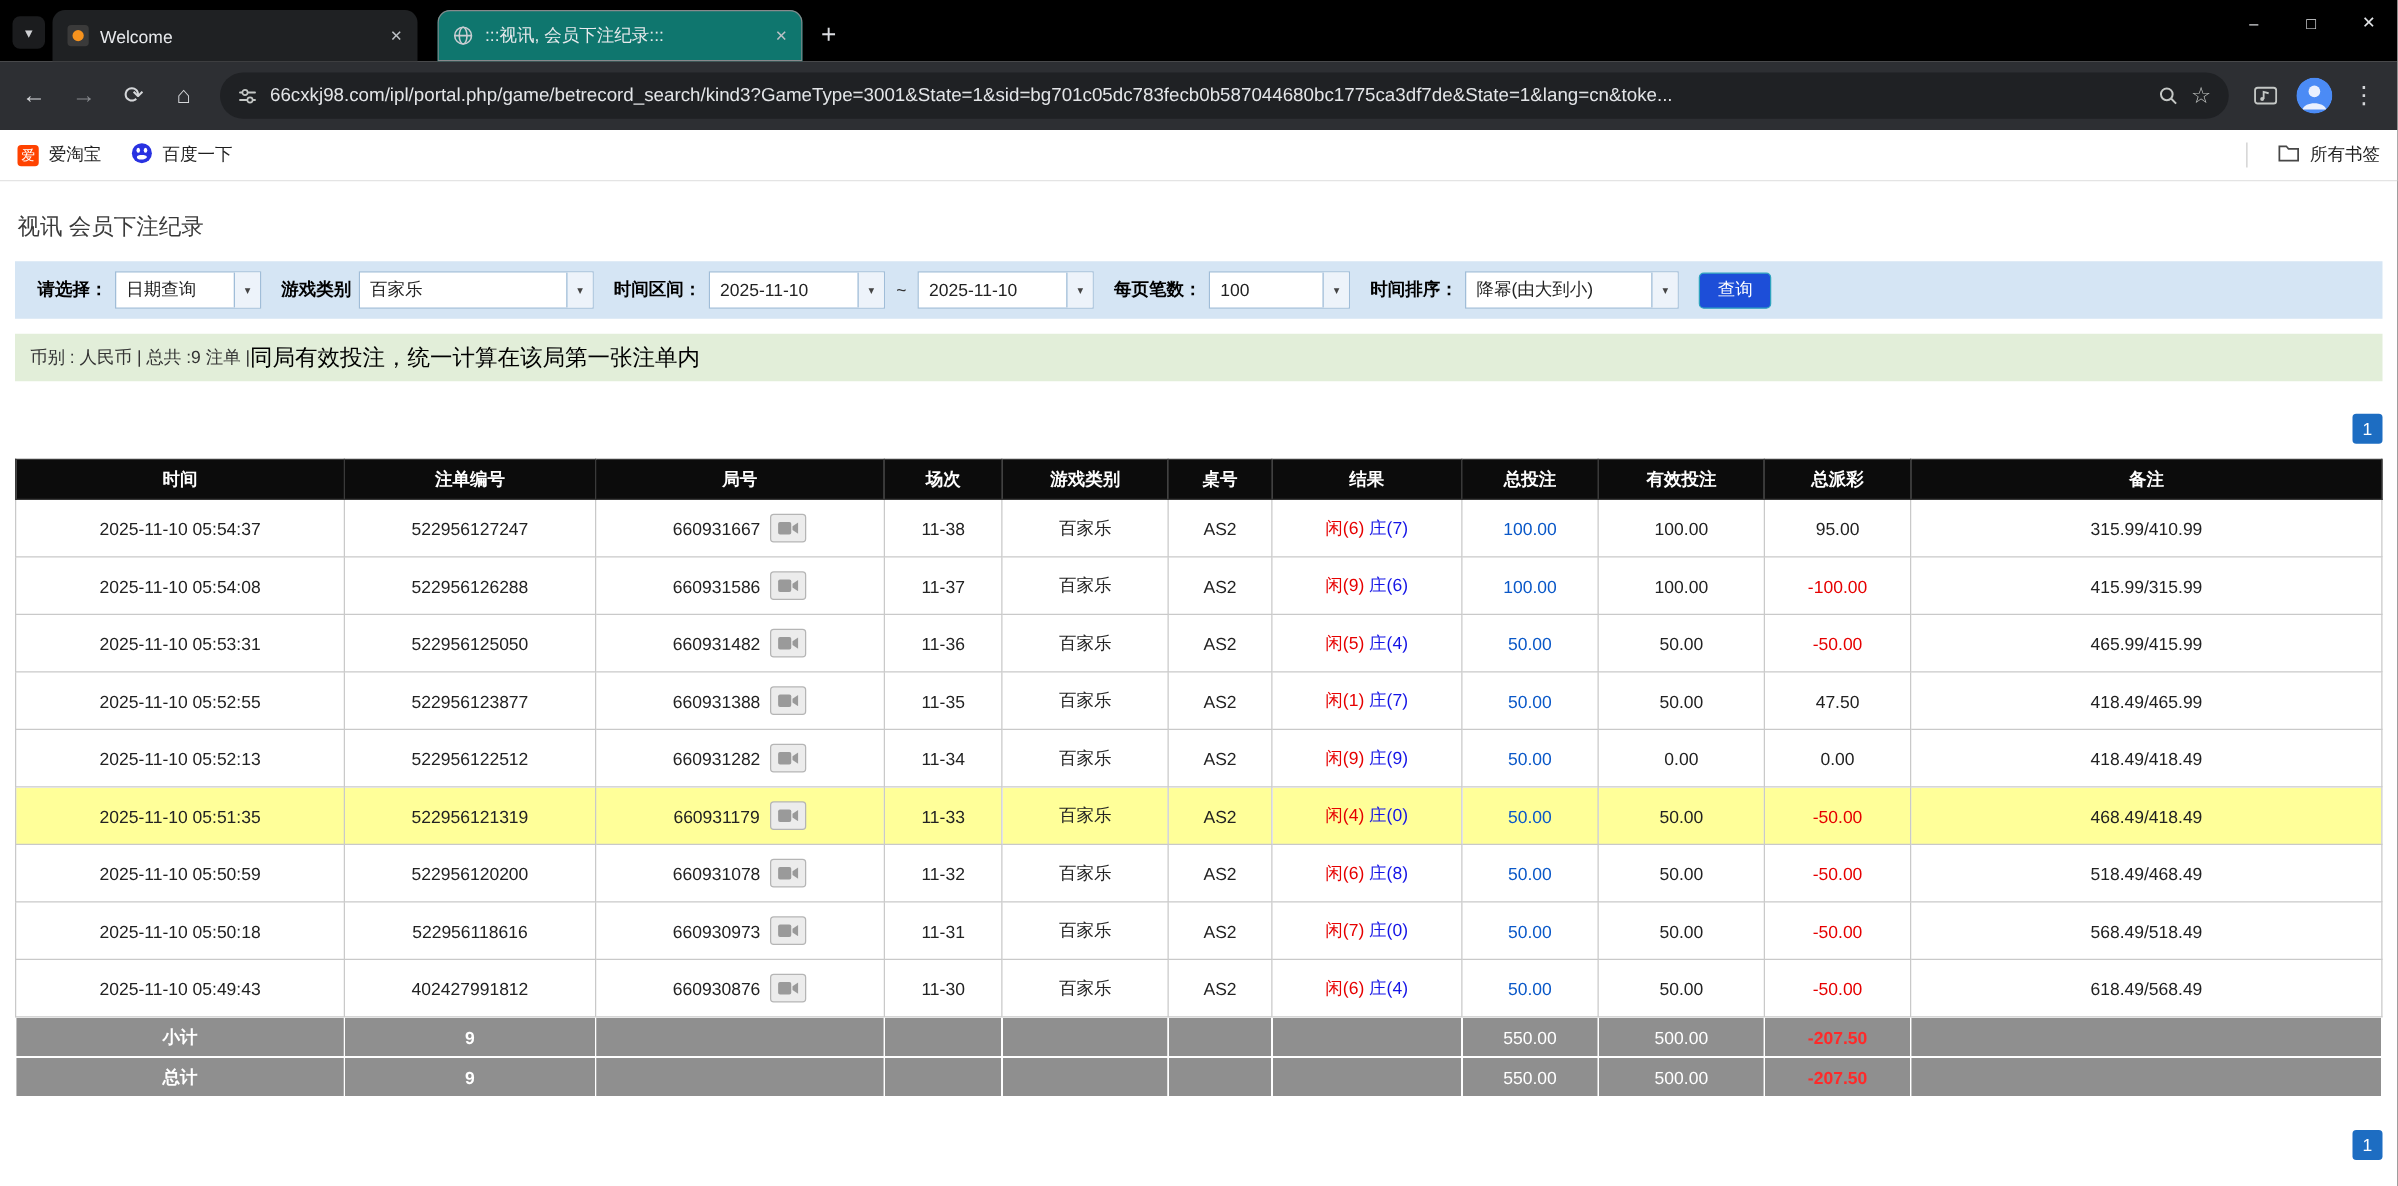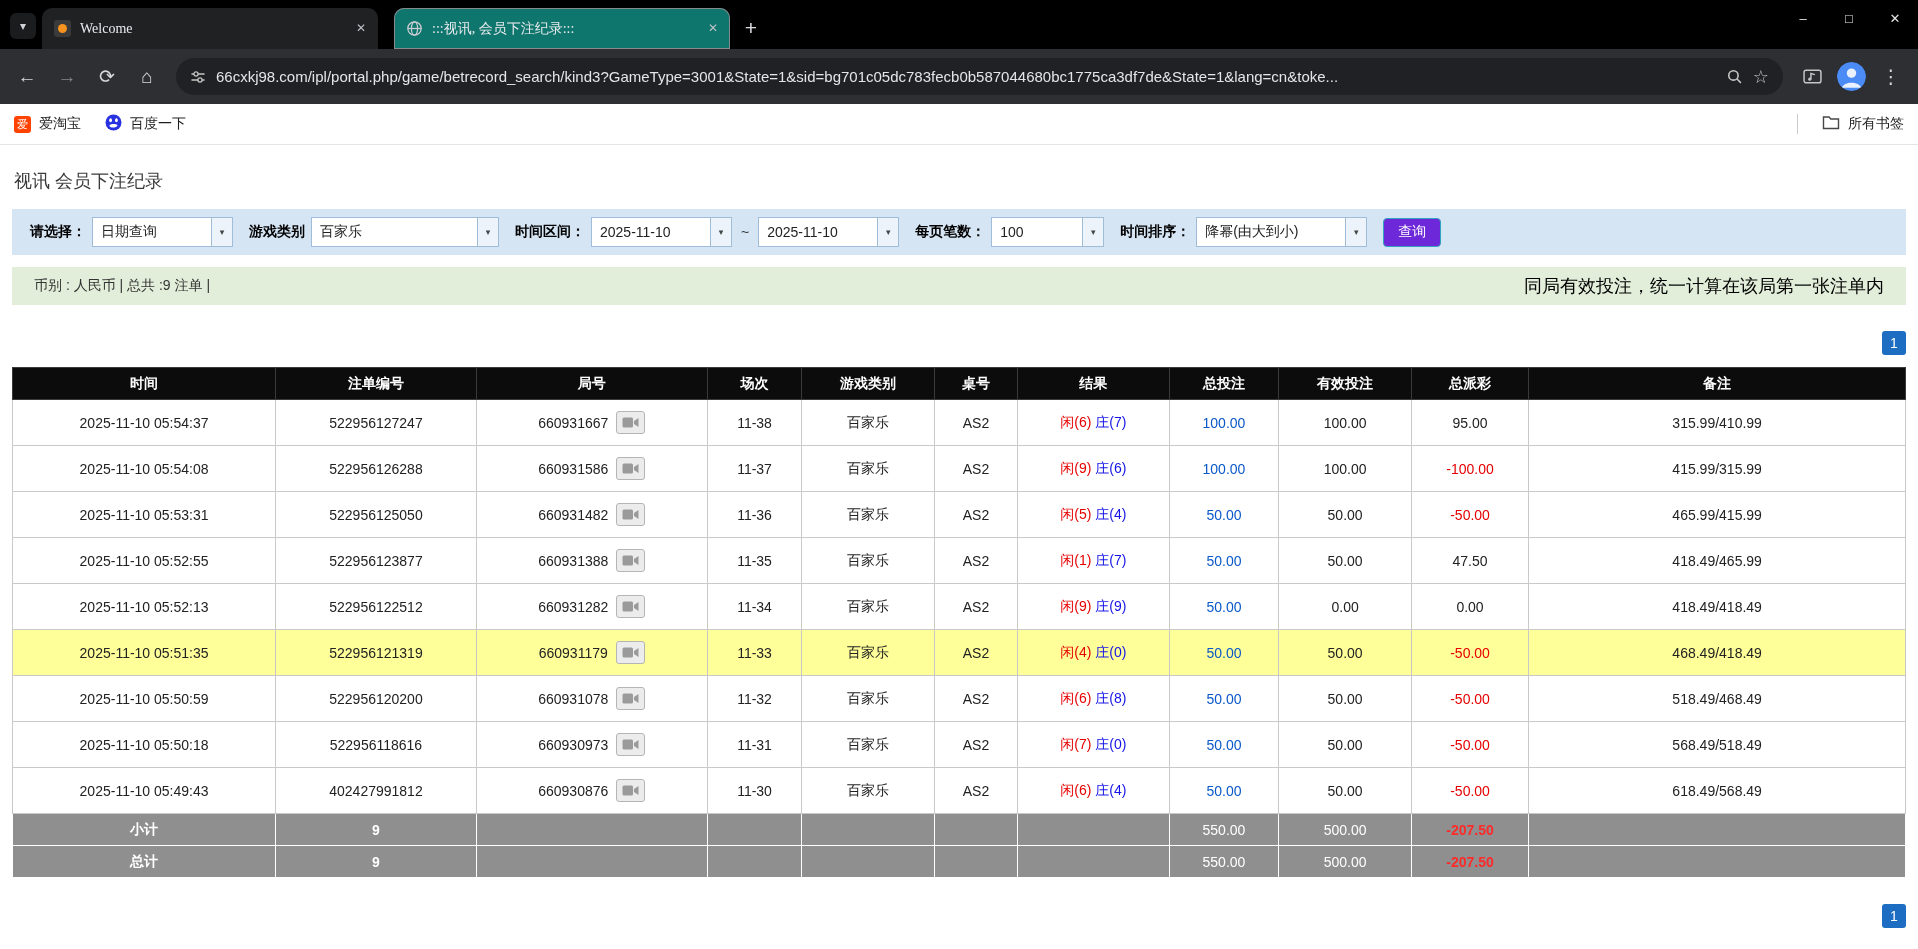--- a/index.html
+++ b/index.html
@@ -1,21 +1,21 @@
 <!DOCTYPE html>
 <html><head>
 <meta charset="utf-8">
 <style>
   html,body{margin:0;padding:0;background:#555;}
   .root{width:1918px;height:949px;background:#fff;font-family:"Liberation Sans","DejaVu Sans",sans-serif;position:relative;overflow:hidden;}
 
   
   .tabstrip{height:49px;background:#000;display:flex;align-items:flex-end;position:relative;}
   .tab-search{width:26px;height:26px;margin:0 6px 10px 10px;border-radius:6px;display:flex;align-items:center;justify-content:center;color:#cfd1d4;font-size:12px;background:#1b1c1e;}
-  .tab{width:336px;height:41px;display:flex;align-items:center;gap:9px;padding:0 8px 0 12px;border-radius:10px 10px 0 0;box-sizing:border-box;font-family:Liberation Serif, serif;}
+  .tab{width:292px;height:41px;display:flex;align-items:center;gap:9px;padding:0 8px 0 12px;border-radius:10px 10px 0 0;box-sizing:border-box;}
   .tab.inactive{background:#1f2123;}
   .tab.active{background:#0f766e;box-shadow:inset 0 0 0 1px #87898c;margin-left:16px;}
   .tab-title{flex:1;white-space:nowrap;overflow:hidden;text-overflow:ellipsis;font-size:14px;color:#e8eaed;}
   .tab-close{width:18px;height:18px;border-radius:50%;display:flex;align-items:center;justify-content:center;color:#bdc1c6;font-size:12px;flex:none;}
   .favicon{width:17px;height:17px;flex:none;display:flex;align-items:center;justify-content:center;}
   .fav-welcome{background:#3a3a3a;border-radius:3px;position:relative;}
   .fav-welcome i{width:9px;height:9px;border-radius:50%;background:#f7931e;display:block;}
   .newtab{width:30px;height:30px;margin:0 0 6px 6px;color:#dadce0;font-size:21px;display:flex;align-items:center;justify-content:center;}
   .wincontrols{position:absolute;right:0;top:0;display:flex;height:36px;}
   .winbtn{width:46px;display:flex;align-items:center;justify-content:center;color:#e1e3e6;font-size:13px;}
@@ -38,25 +38,25 @@
   
   .content{padding:0 12px;}
   .page-title{font-size:18px;color:#3a3a3a;margin:24px 0 16px 2px;font-weight:400;}
 
   .filterbar{height:46px;background:#d5e5f4;display:flex;align-items:center;font-size:14px;padding:0 10px;}
   .flabel{color:#000000;font-weight:700;margin:0 6px 0 16px;white-space:nowrap;}
   .flabel.first{margin-left:8px;}
   .combo{height:30px;background:#fff;border:1px solid #a0bdd8;display:flex;align-items:center;box-sizing:border-box;}
   .combo-text{padding:0 8px;flex:1;color:#222;white-space:nowrap;overflow:hidden;}
   .combo-arrow{width:20px;align-self:stretch;background:#edf3fa;border-left:1px solid #a0bdd8;display:flex;align-items:center;justify-content:center;font-size:9px;color:#444;flex:none;}
-  .c1{width:141px;} .c2{width:188px;} .c3{width:141px;} .c4{width:113px;} .c5{width:171px;}
+  .c1{width:117px;} .c2{width:188px;} .c3{width:141px;} .c4{width:113px;} .c5{width:171px;}
   .tilde{margin:0 9px;color:#333;}
-  .search-btn{height:29px;padding:0 14px;margin-left:16px;background:#6d28d9;border:1px solid #2fa3bf;border-radius:4px;color:#fff;font-size:14px;display:flex;align-items:center;cursor:pointer;font-family:inherit;}
-
-  .infobar{margin-top:12px;height:38px;background:#e2eed9;display:flex;align-items:center;justify-content:space-between;padding:0 22px;font-size:14px;color:#333;}
+  .search-btn{height:29px;padding:0 14px;margin-left:16px;background:#1d4ed8;border:1px solid #2fa3bf;border-radius:4px;color:#fff;font-size:14px;display:flex;align-items:center;cursor:pointer;font-family:inherit;}
+
+  .infobar{margin-top:12px;height:38px;background:#e2eed9;display:flex;align-items:center;padding:0 12px;font-size:14px;color:#333;}
   .info-right{color:#000000;font-size:18px;}
 
   .pagebar{display:flex;justify-content:flex-end;margin-top:26px;}
   .pagebtn{min-width:24px;height:24px;background:#1d6dc2;color:#fff;border-radius:3px;display:flex;align-items:center;justify-content:center;font-size:14px;padding:0 4px;box-sizing:border-box;}
 
   table.bet-table{width:100%;border-collapse:collapse;margin-top:12px;table-layout:fixed;font-size:14px;}
   .bet-table th{background:#0c0c0c;color:#fff;font-weight:700;height:31px;border:1px solid #3a3a3a;padding:0;margin-left:48px;}
   .bet-table td{border:1px solid #c9c9c9;height:45px;text-align:center;color:#222;background:#fff;padding:0 4px;overflow:hidden;white-space:nowrap;}
   .bet-table tr.hl td{background:#ffff99;}
   .bet-table td.blue{color:#0a58c8;}

